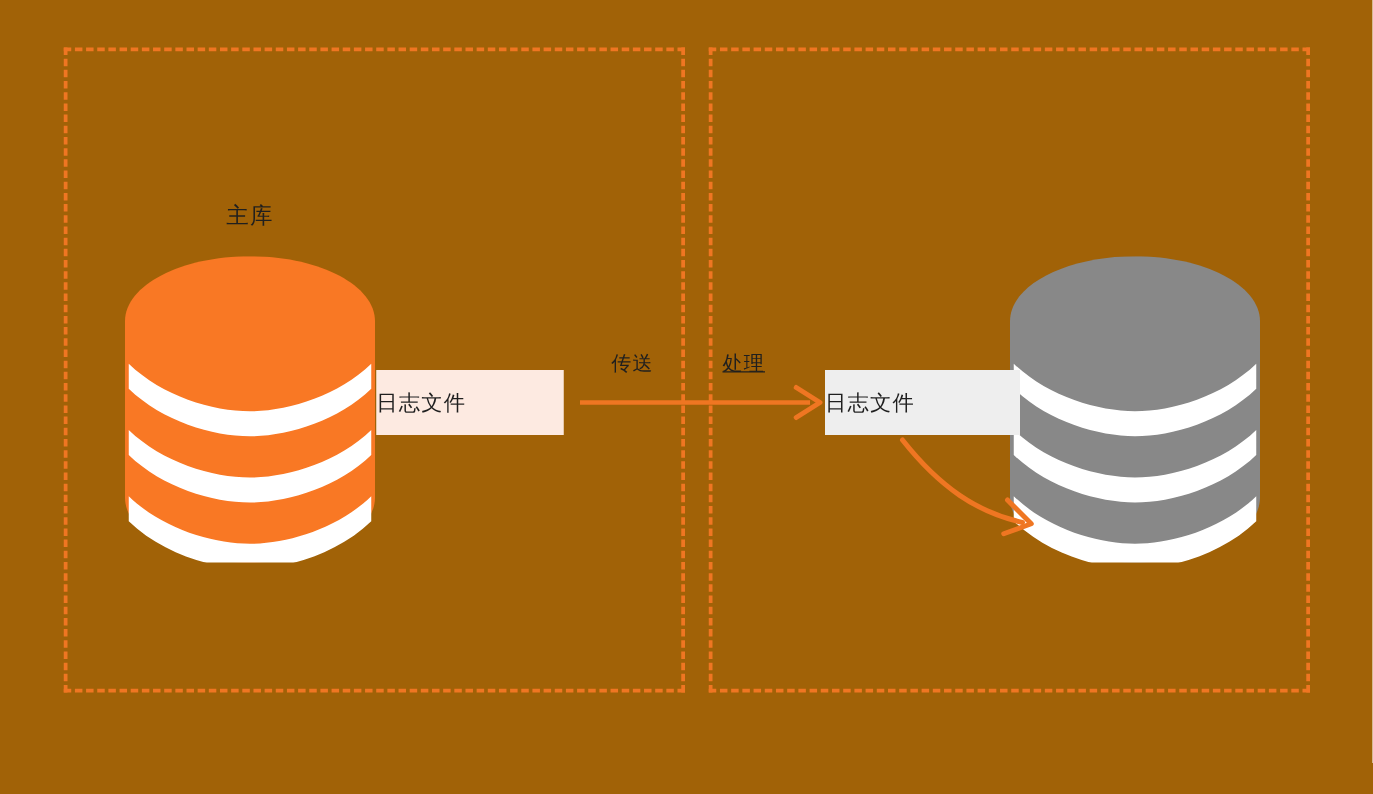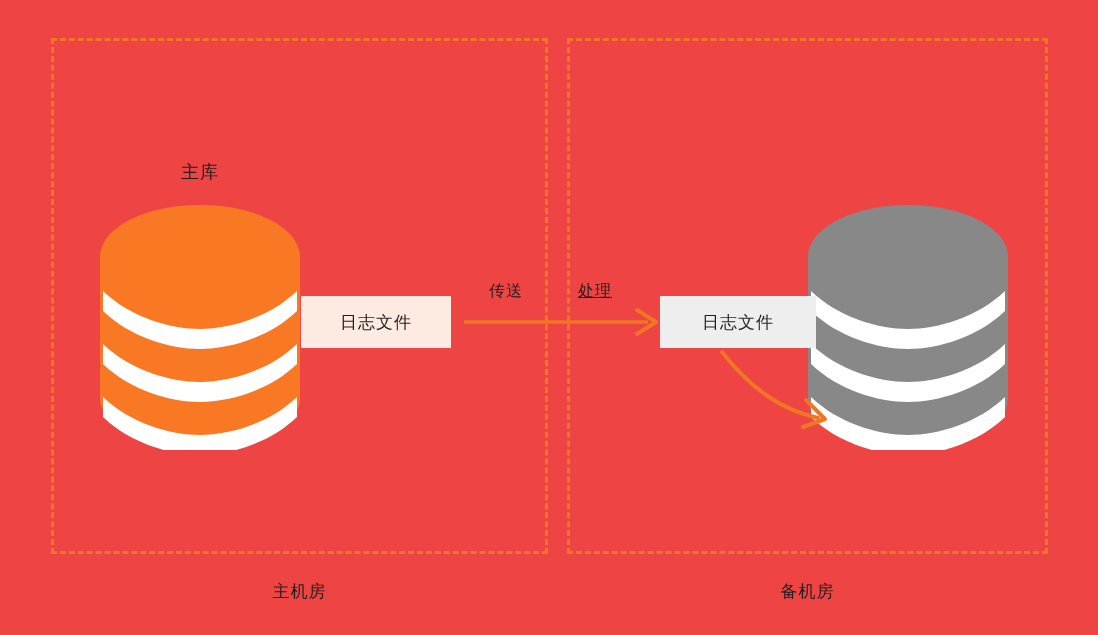--- a/index.html
+++ b/index.html
@@ -7,21 +7,21 @@
     padding: 0;
     background: #ffffff;
   }
   body {
     font-family: "Liberation Sans", "DejaVu Sans", sans-serif;
   }
   #canvas {
     position: relative;
     width: 1098px;
     height: 635px;
-    background: #ef4444;
+    background: #a16207;
     overflow: hidden;
   }
 
   
   .zone {
     position: absolute;
     border: 3px dashed #ef7622;
     box-sizing: border-box;
     background: transparent;
   }
@@ -59,21 +59,20 @@
     height: 245px;
   }
   #db-primary { left: 100px; top: 205px; }
   #db-replica { left: 808px; top: 205px; }
 
   
   .log-chip {
     position: absolute;
     display: flex;
     align-items: center;
-    justify-content: center;
     font-size: 17px;
     color: #1f1f1f;
     letter-spacing: 1px;
     white-space: nowrap;
   }
   #log-chip-source {
     left: 301px; top: 296px;
     width: 150px; height: 52px;
     background: #fdeae1;
   }
@@ -155,16 +154,14 @@
 
     <g>
       <path d="M722,352 C752,390 782,410 818,418" fill="none" stroke="#ef7622" stroke-width="4" stroke-linecap="round"></path>
       <polyline points="806,400 825,419 803,427" fill="none" stroke="#ef7622" stroke-width="4" stroke-linecap="round" stroke-linejoin="round"></polyline>
     </g>
   </svg>
 
   <div class="edge-label" id="label-transmit">传送</div>
   <div class="edge-label" id="label-process">处理</div>
 
-  <div class="zone-caption" id="caption-primary">主机房</div>
-  <div class="zone-caption" id="caption-standby">备机房</div>
 
 </div>
 
 </body></html>

